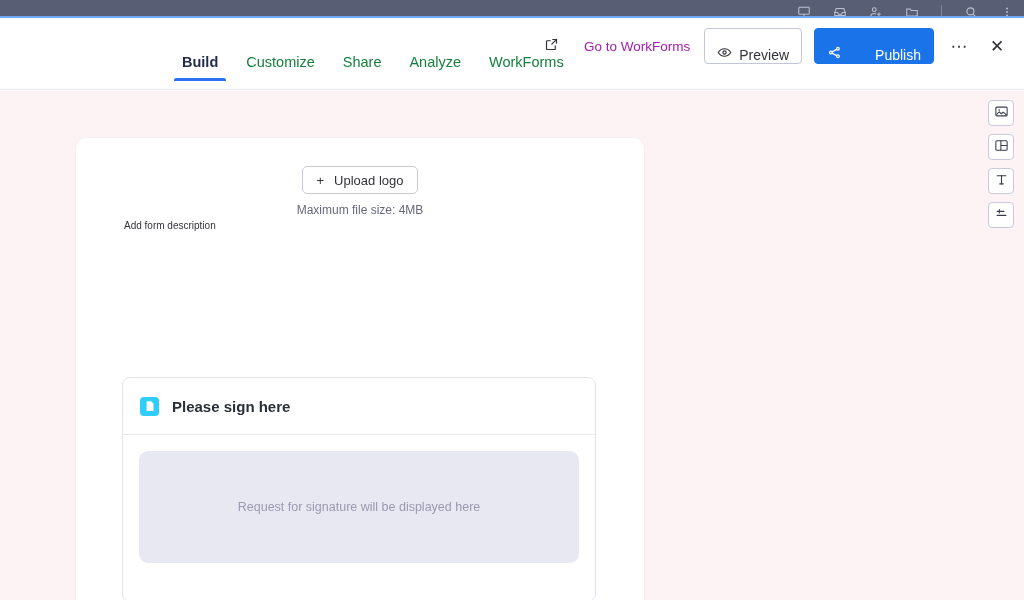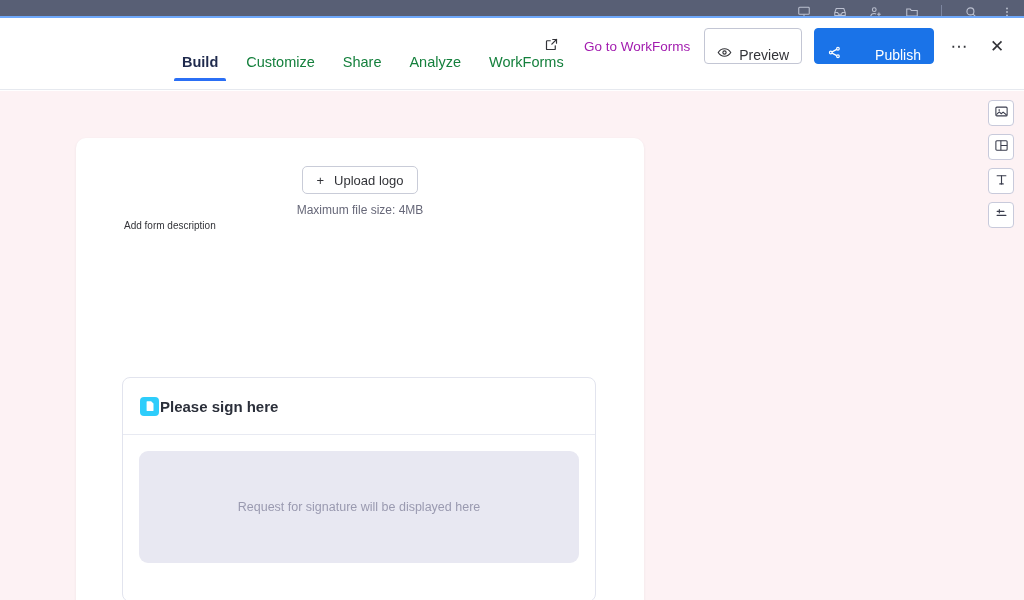--- a/index.html
+++ b/index.html
@@ -119,21 +119,21 @@
   .q-card {
     position: absolute; left: 46px; top: 239px;
     width: 474px; height: 225px;
     border: 1px solid #e2e4ee;
     border-radius: 8px;
     background: #fff;
     overflow: hidden;
   }
   .q-head {
     height: 57px; display: flex; align-items: center;
-    gap: 1px; padding-left: 17px;
+    gap: 13px; padding-left: 17px;
     border-bottom: 1px solid #e8eaf2;
   }
   .q-ico {
     width: 19px; height: 19px; border-radius: 4px;
     background: #2ecdfb;
     display: flex; align-items: center; justify-content: center;
     flex: none;
   }
   .q-label { font-size: 15px; font-weight: 700; color: #2b2f3a; }
   .q-body { padding: 16px; }

